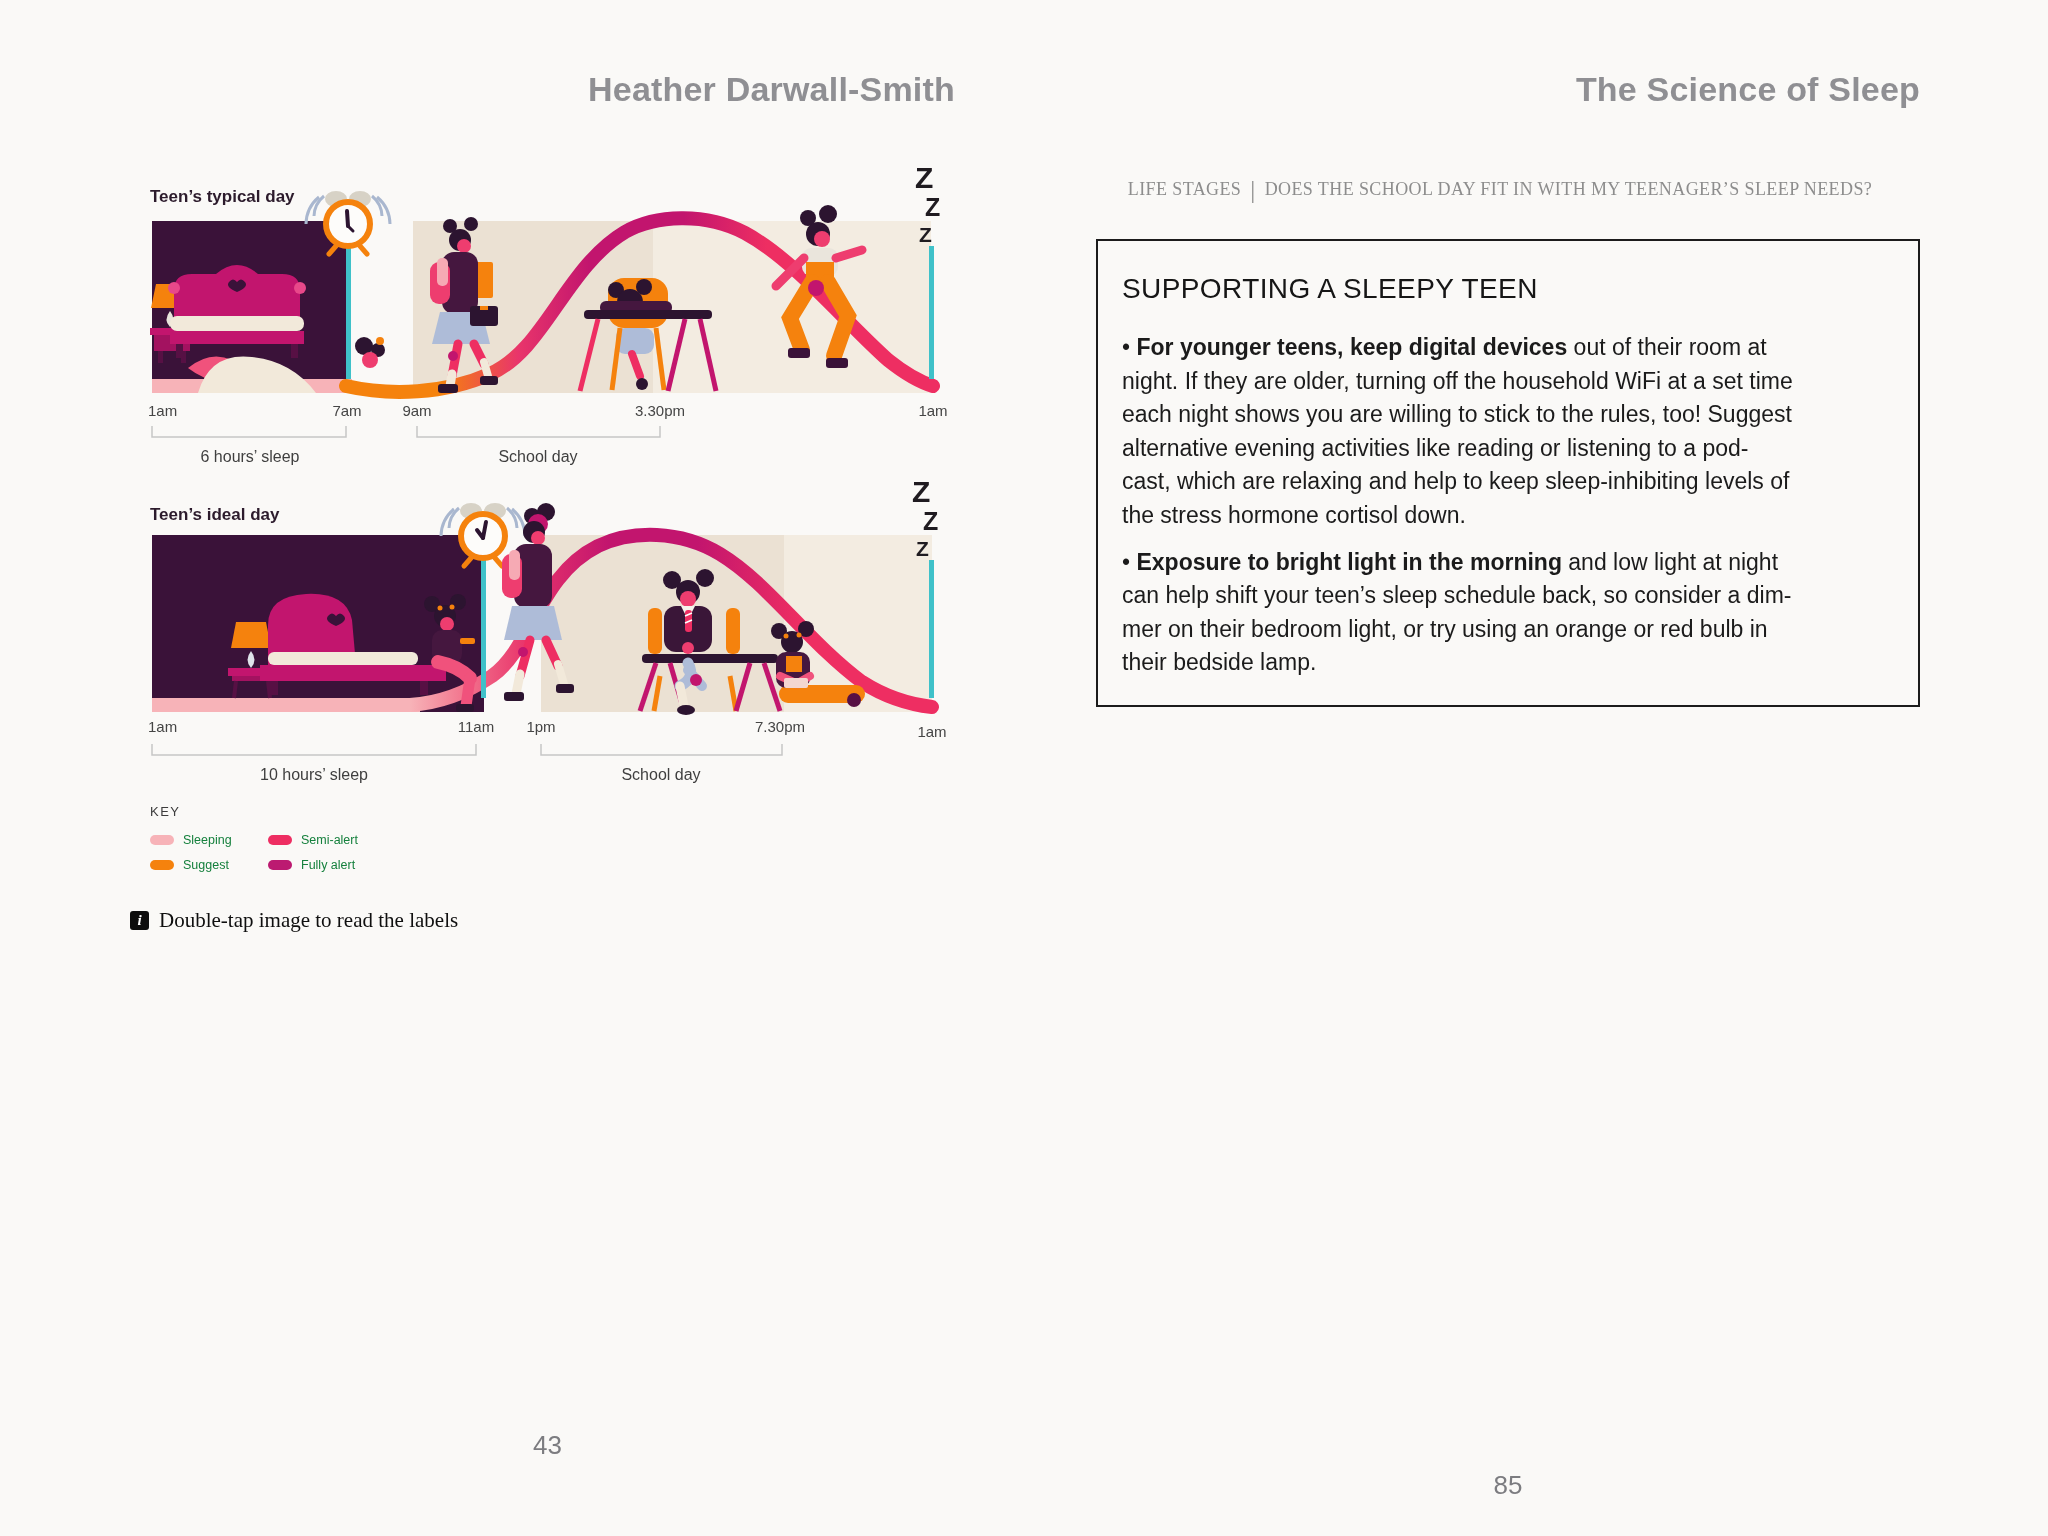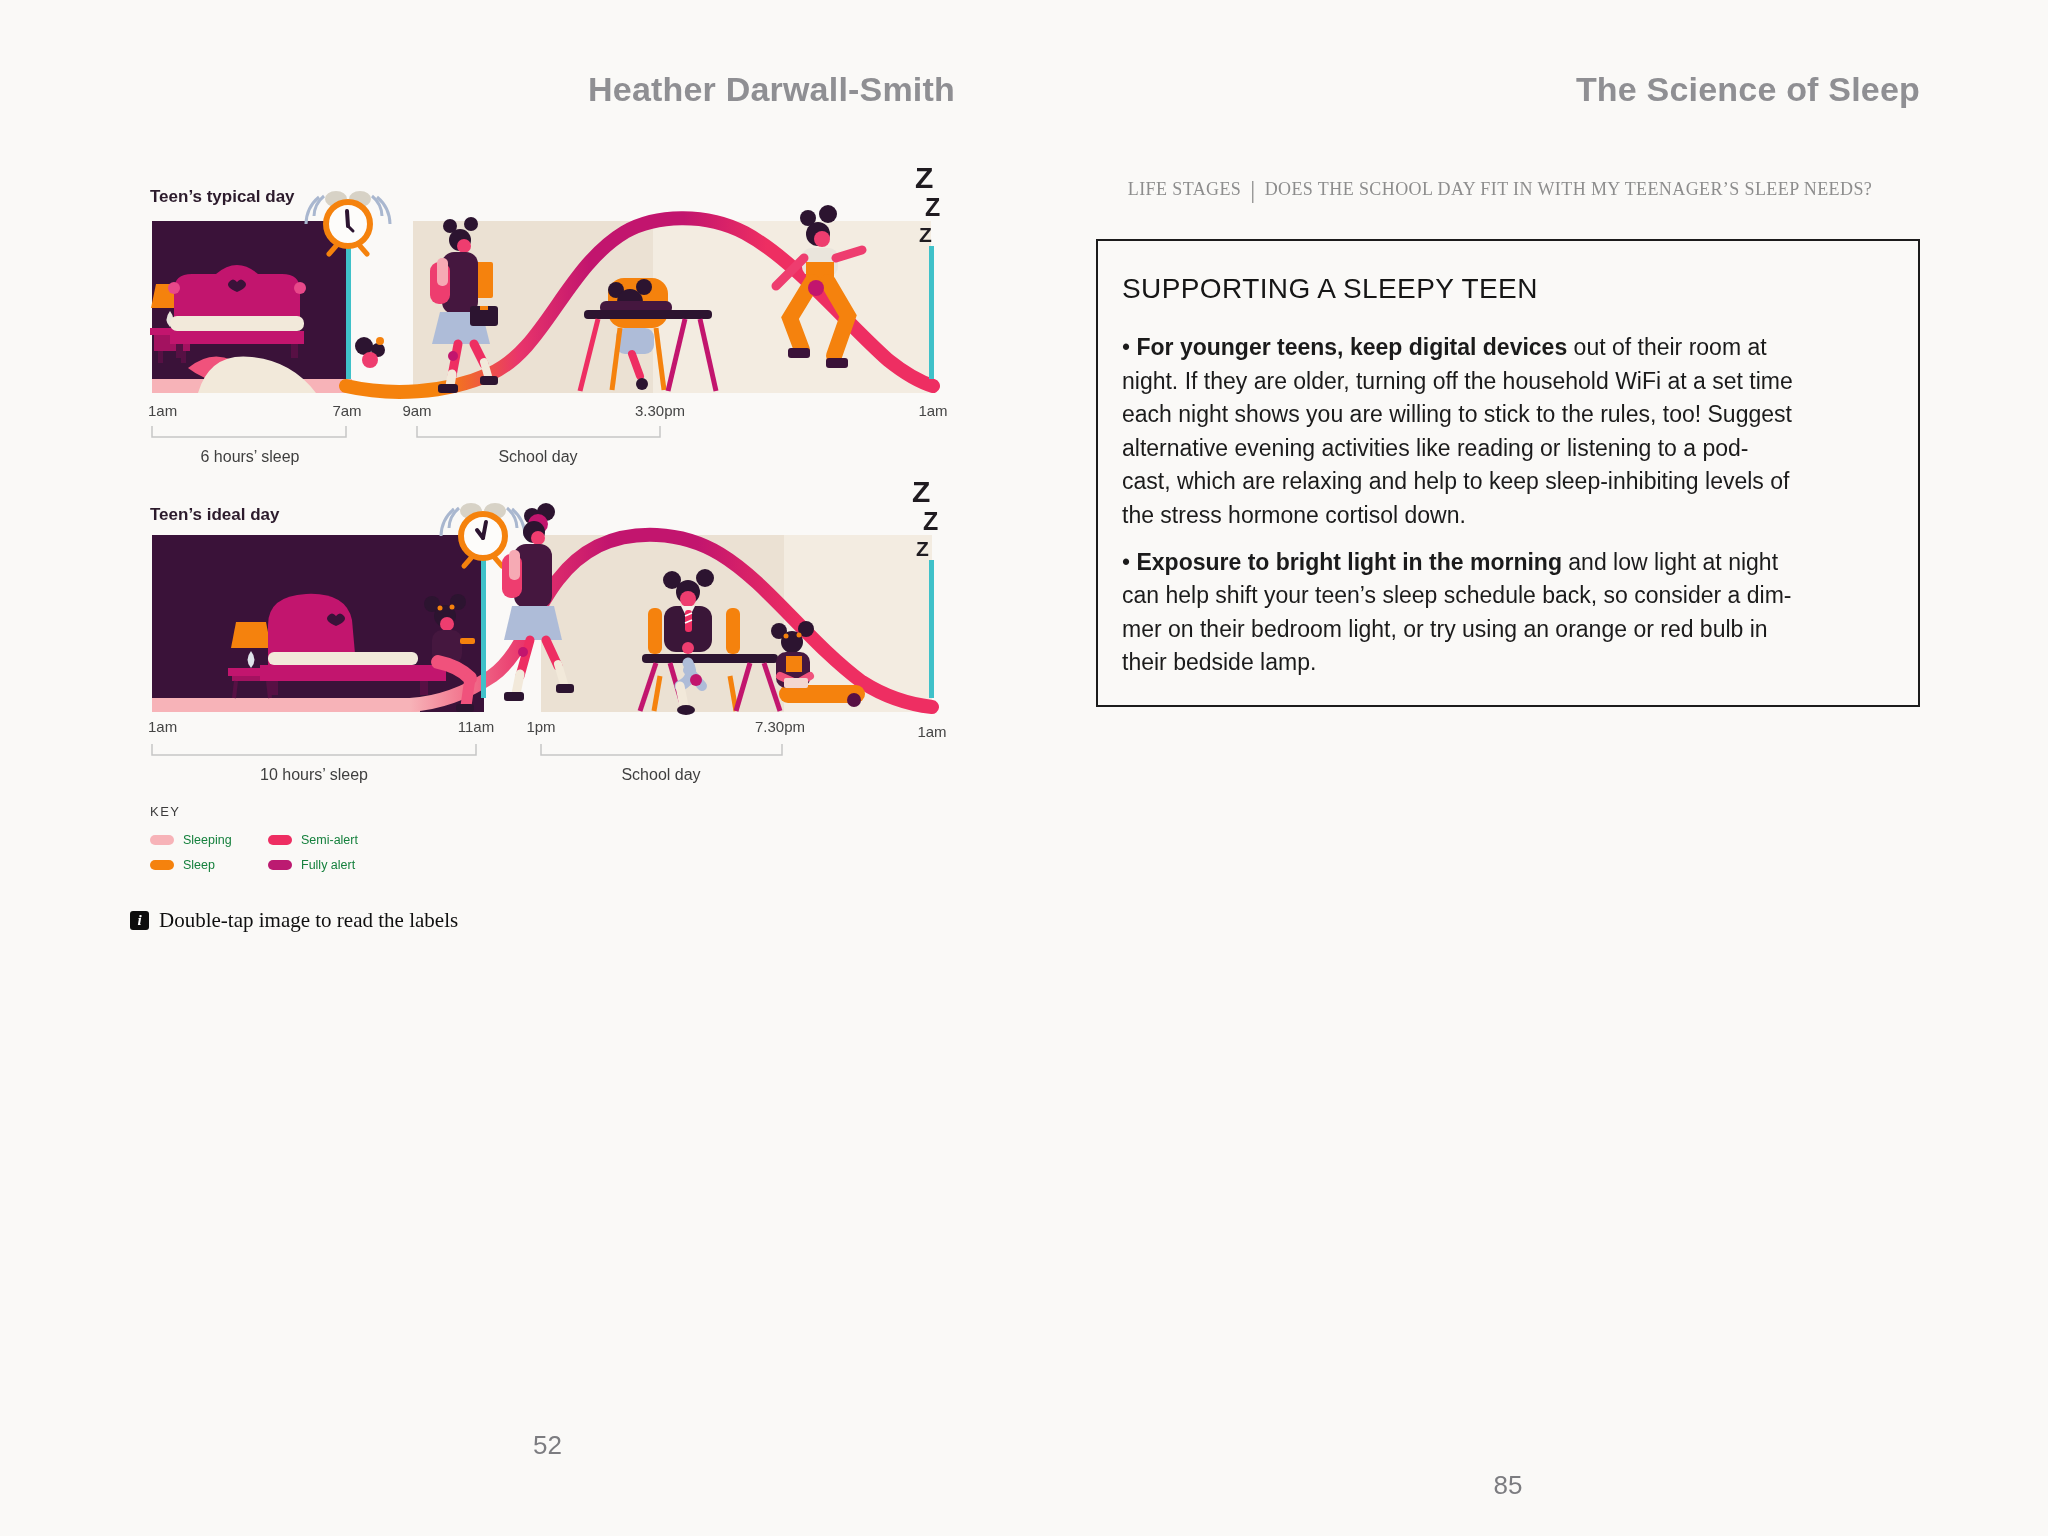--- a/index.html
+++ b/index.html
@@ -369,21 +369,21 @@
     <div class="key-item">
       <span class="key-pill" style="background-color: rgb(247, 179, 184);"></span>
       <span class="key-label">Sleeping</span>
     </div>
     <div class="key-item">
       <span class="key-pill" style="background-color: rgb(238, 46, 98);"></span>
       <span class="key-label">Semi-alert</span>
     </div>
     <div class="key-item">
       <span class="key-pill" style="background-color: rgb(245, 130, 13);"></span>
-      <span class="key-label">Sleep</span>
+      <span class="key-label">Suggest</span>
     </div>
     <div class="key-item">
       <span class="key-pill" style="background-color: rgb(188, 26, 113);"></span>
       <span class="key-label">Fully alert</span>
     </div>
   </div>
 </div>
 
 <div id="note-line">
   <span id="note-icon">i</span>
@@ -401,14 +401,14 @@
 each night shows you are willing to stick to the rules, too! Suggest
 alternative evening activities like reading or listening to a pod-
 cast, which are relaxing and help to keep sleep-inhibiting levels of
 the stress hormone cortisol down.</span></p>
   <p class="advice-para"><span>• </span><b>Exposure to bright light in the morning</b><span> and low light at night
 can help shift your teen’s sleep schedule back, so consider a dim-
 mer on their bedroom light, or try using an orange or red bulb in
 their bedside lamp.</span></p>
 </div>
 
-<div id="pagenum-left" class="page-number">52</div>
+<div id="pagenum-left" class="page-number">43</div>
 <div id="pagenum-right" class="page-number">85</div>
 
 </body></html>

